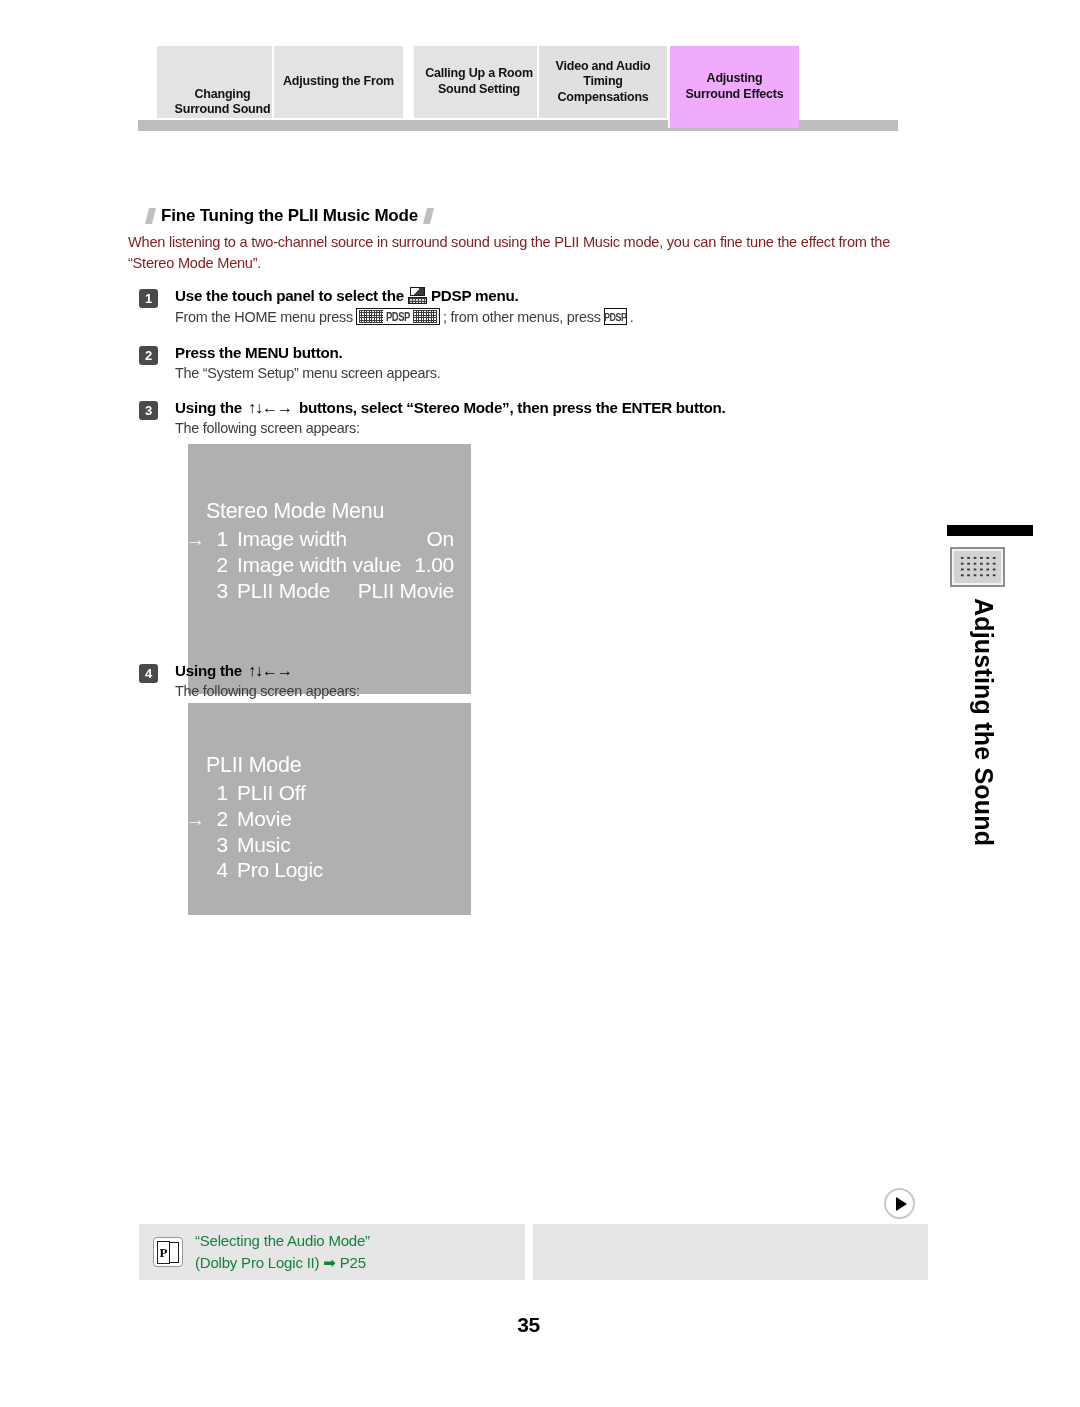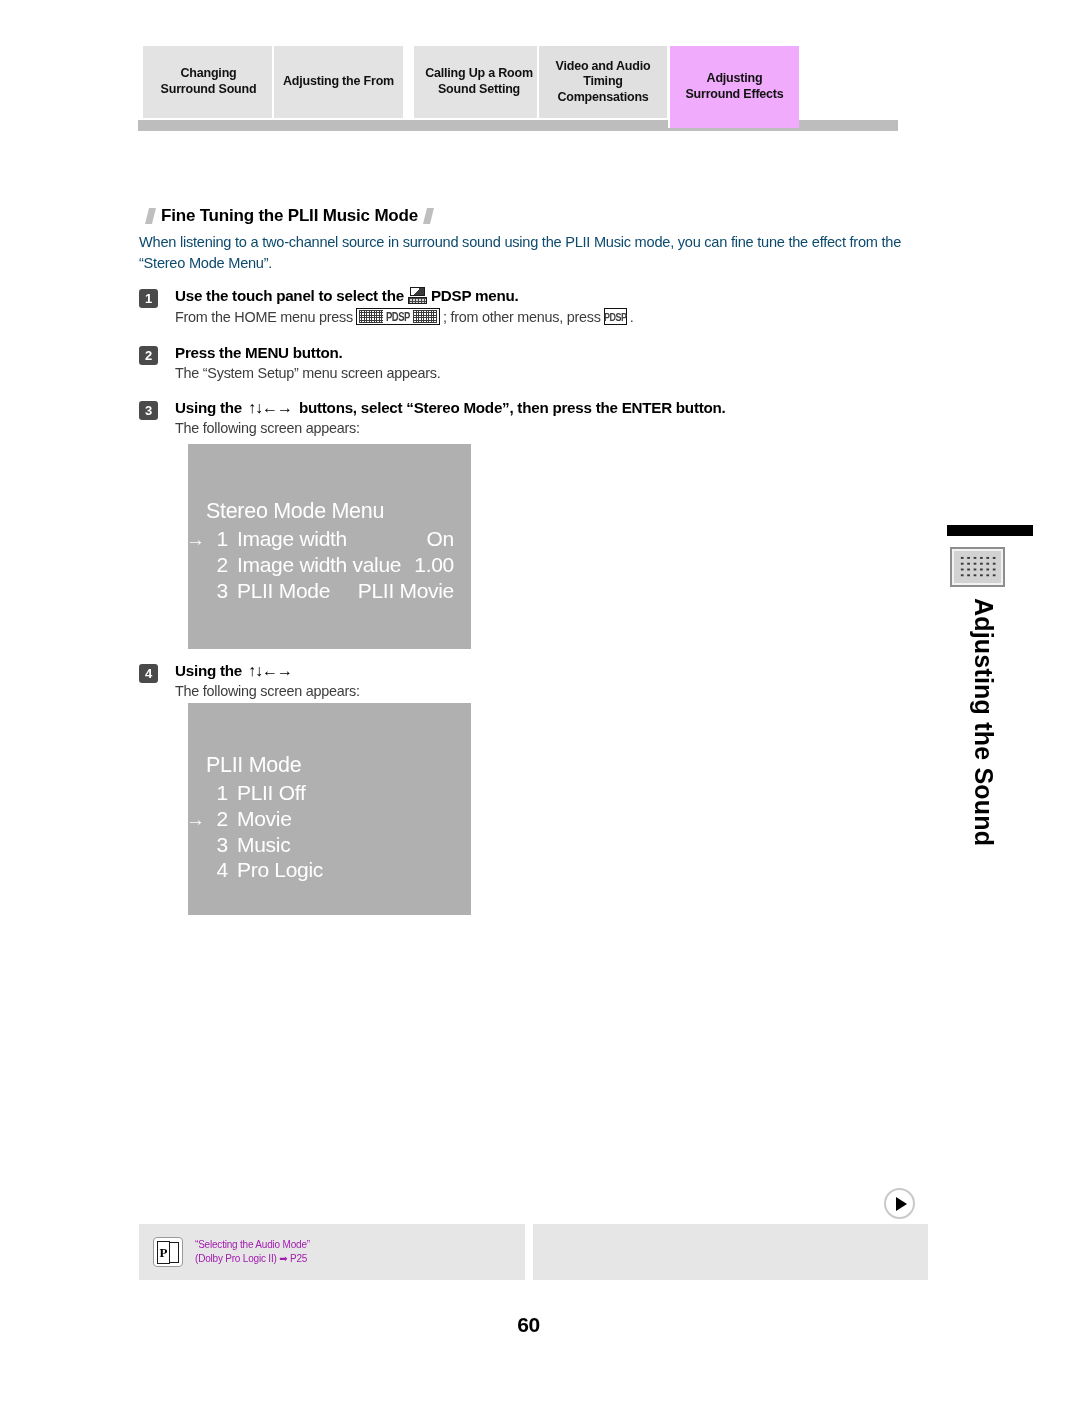--- a/index.html
+++ b/index.html
@@ -75,26 +75,26 @@
   }
   .bar-glyph {
     display: inline-block;
     width: 7px;
     height: 16px;
     background: #bfbfbf;
     transform: skewX(-14deg);
   }
   .intro {
     position: absolute;
-    left: 139px;
+    left: 128px;
     top: 232px;
     width: 768px;
     font-size: 14.6px;
     line-height: 1.42;
-    color: #0c4a6e;
+    color: #7f1d1d;
     letter-spacing: -0.25px;
   }
 
   
   .step {
     position: absolute;
     left: 139px;
     width: 790px;
   }
   .step-badge {
@@ -349,23 +349,23 @@
     background: #fff;
     box-sizing: border-box;
     display: flex;
     align-items: center;
     justify-content: center;
     font-size: 13px;
     font-weight: bold;
     font-family: "Liberation Serif", serif;
   }
   .fbox-text {
-    font-size: 10px;
+    font-size: 15px;
     line-height: 1.45;
-    color: #a21caf;
+    color: #15803d;
     letter-spacing: -0.2px;
   }
   .next-btn {
     position: absolute;
     left: 884px;
     top: 1188px;
     width: 31px;
     height: 31px;
     border-radius: 50%;
     background: #fff;
@@ -392,21 +392,21 @@
     font-weight: bold;
     letter-spacing: -0.5px;
   }
 </style>
 </head>
 <body>
 
 <div class="tabstrip">
   <div class="tabstrip-underbar"></div>
 
-  <div class="tab shade-a" style="left:3px; width:133px;">
+  <div class="tab shade-a" style="left:17px; width:133px;align-items:flex-end;">
     <div>
       <span class="tabtxt">Changing</span>
       <span class="tabtxt">Surround Sound</span>
     </div>
   </div>
 
   <div class="tab shade-a" style="left:134px; width:131px;">
     <div>
       <span class="tabtxt">Adjusting the From</span>
     </div>
@@ -476,21 +476,21 @@
 <div class="step" style="top:399px;">
   <div class="step-badge">3</div>
   <div class="step-title">
     <span>Using the</span>
     <span class="arrows">↑↓←→</span>
     <span>buttons, select “Stereo Mode”, then press the ENTER button.</span>
   </div>
   <div class="step-sub">The following screen appears:</div>
 </div>
 
-<div class="osd" style="top:444px; height:205px;">
+<div class="osd" style="top:444px; height:250px;">
   <div class="osd-inner" style="top:55px; width:248px;">
     <div class="osd-title">Stereo Mode Menu</div>
 
     <div class="osd-row" style="margin-left:-20px;">
       <span class="osd-cursor">→</span>
       <span class="osd-num">1</span>
       <span class="osd-label">Image width</span>
       <span class="osd-val">On</span>
     </div>
 
@@ -566,13 +566,13 @@
       <span class="pg">P</span>
     </span>
     <span class="fbox-text">
       <span>“Selecting the Audio Mode”</span><br>
       <span>(Dolby Pro Logic II) ➡ P25</span>
     </span>
   </div>
   <div class="fbox right"></div>
 </div>
 
-<div class="page-num">60</div>
+<div class="page-num">35</div>
 
 </body></html>

